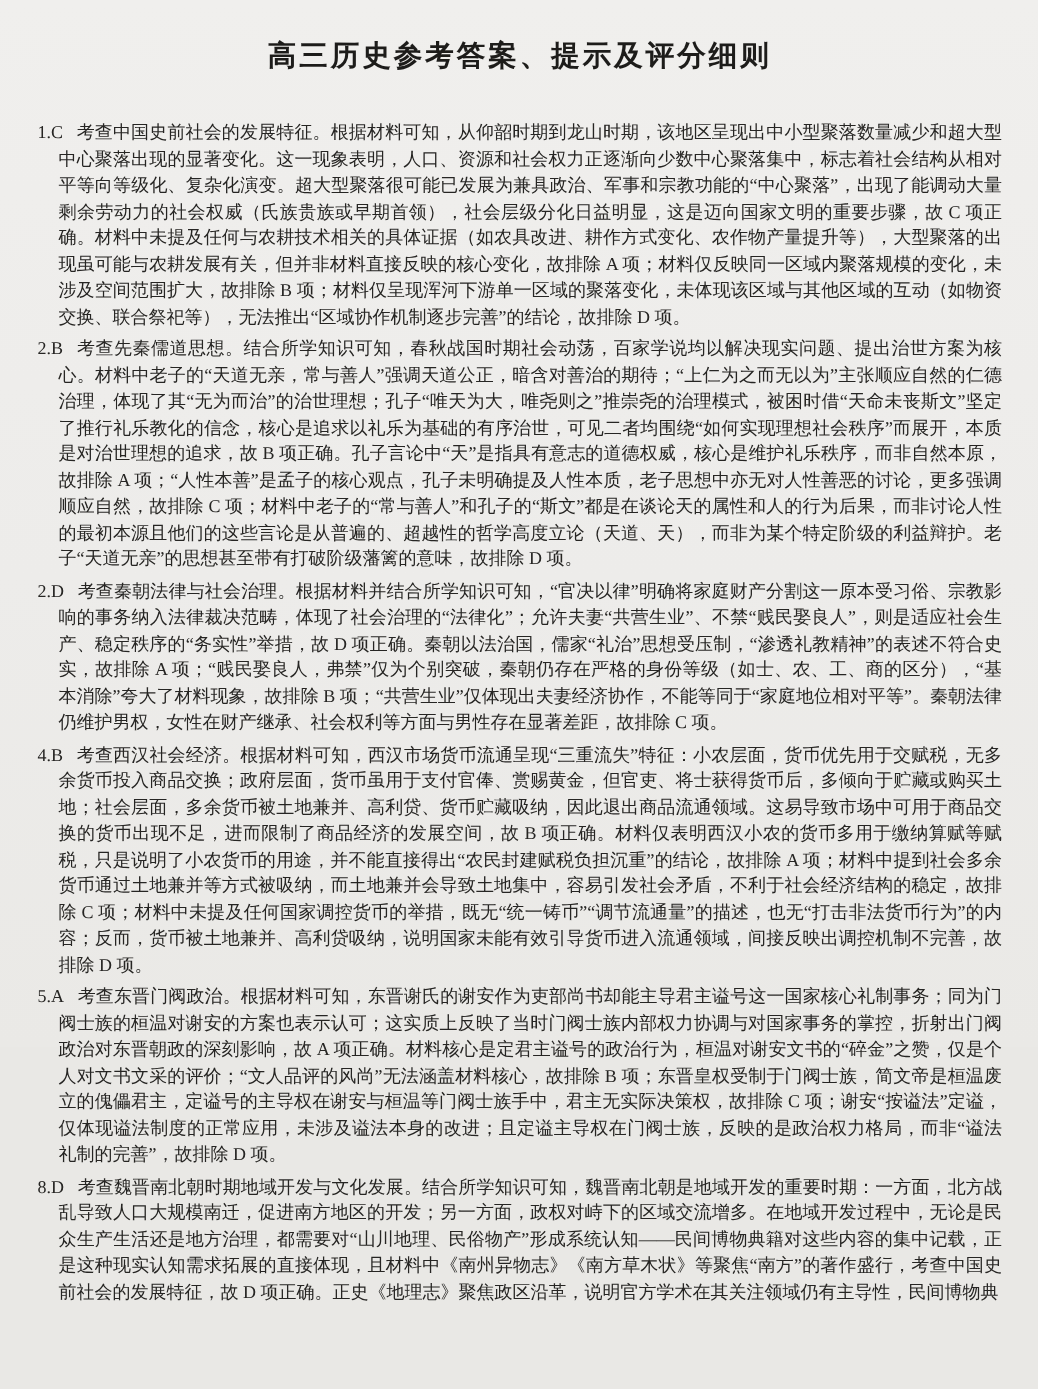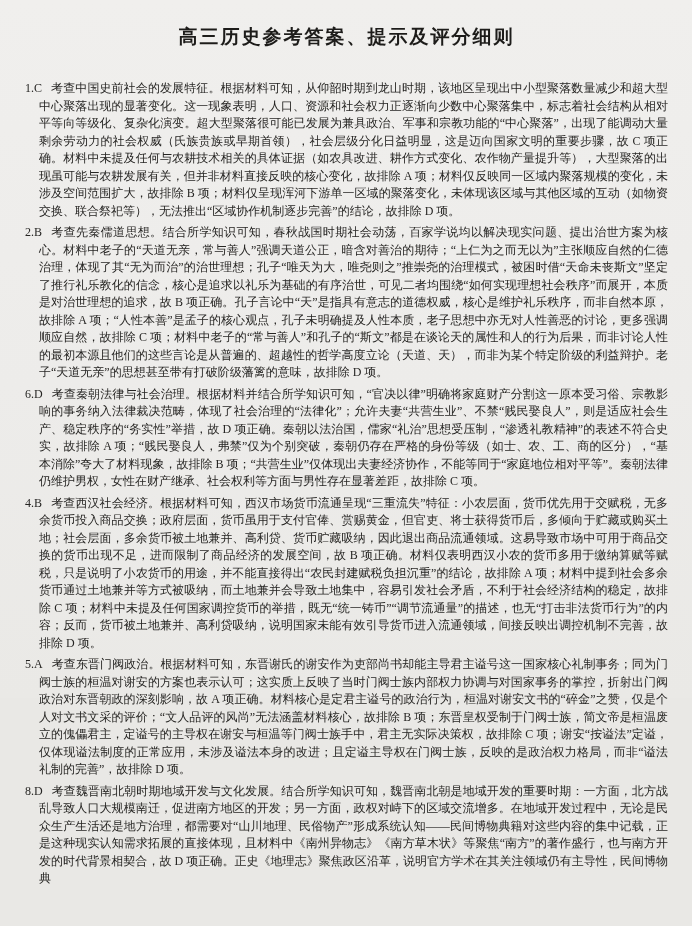--- a/index.html
+++ b/index.html
@@ -47,21 +47,21 @@
 <body>
 
 <div class="page">
   <h1 class="doc-title">高三历史参考答案、提示及评分细则</h1>
 
   <div class="answers">
     <p class="item"><span class="prefix">1.C</span><span>考查中国史前社会的发展特征。根据材料可知，从仰韶时期到龙山时期，该地区呈现出中小型聚落数量减少和超大型中心聚落出现的显著变化。这一现象表明，人口、资源和社会权力正逐渐向少数中心聚落集中，标志着社会结构从相对平等向等级化、复杂化演变。超大型聚落很可能已发展为兼具政治、军事和宗教功能的“中心聚落”，出现了能调动大量剩余劳动力的社会权威（氏族贵族或早期首领），社会层级分化日益明显，这是迈向国家文明的重要步骤，故 C 项正确。材料中未提及任何与农耕技术相关的具体证据（如农具改进、耕作方式变化、农作物产量提升等），大型聚落的出现虽可能与农耕发展有关，但并非材料直接反映的核心变化，故排除 A 项；材料仅反映同一区域内聚落规模的变化，未涉及空间范围扩大，故排除 B 项；材料仅呈现浑河下游单一区域的聚落变化，未体现该区域与其他区域的互动（如物资交换、联合祭祀等），无法推出“区域协作机制逐步完善”的结论，故排除 D 项。</span></p>
 
     <p class="item"><span class="prefix">2.B</span><span>考查先秦儒道思想。结合所学知识可知，春秋战国时期社会动荡，百家学说均以解决现实问题、提出治世方案为核心。材料中老子的“天道无亲，常与善人”强调天道公正，暗含对善治的期待；“上仁为之而无以为”主张顺应自然的仁德治理，体现了其“无为而治”的治世理想；孔子“唯天为大，唯尧则之”推崇尧的治理模式，被困时借“天命未丧斯文”坚定了推行礼乐教化的信念，核心是追求以礼乐为基础的有序治世，可见二者均围绕“如何实现理想社会秩序”而展开，本质是对治世理想的追求，故 B 项正确。孔子言论中“天”是指具有意志的道德权威，核心是维护礼乐秩序，而非自然本原，故排除 A 项；“人性本善”是孟子的核心观点，孔子未明确提及人性本质，老子思想中亦无对人性善恶的讨论，更多强调顺应自然，故排除 C 项；材料中老子的“常与善人”和孔子的“斯文”都是在谈论天的属性和人的行为后果，而非讨论人性的最初本源且他们的这些言论是从普遍的、超越性的哲学高度立论（天道、天），而非为某个特定阶级的利益辩护。老子“天道无亲”的思想甚至带有打破阶级藩篱的意味，故排除 D 项。</span></p>
 
-    <p class="item"><span class="prefix">6.D</span><span>考查秦朝法律与社会治理。根据材料并结合所学知识可知，“官决以律”明确将家庭财产分割这一原本受习俗、宗教影响的事务纳入法律裁决范畴，体现了社会治理的“法律化”；允许夫妻“共营生业”、不禁“贱民娶良人”，则是适应社会生产、稳定秩序的“务实性”举措，故 D 项正确。秦朝以法治国，儒家“礼治”思想受压制，“渗透礼教精神”的表述不符合史实，故排除 A 项；“贱民娶良人，弗禁”仅为个别突破，秦朝仍存在严格的身份等级（如士、农、工、商的区分），“基本消除”夸大了材料现象，故排除 B 项；“共营生业”仅体现出夫妻经济协作，不能等同于“家庭地位相对平等”。秦朝法律仍维护男权，女性在财产继承、社会权利等方面与男性存在显著差距，故排除 C 项。</span></p>
+    <p class="item"><span class="prefix">2.D</span><span>考查秦朝法律与社会治理。根据材料并结合所学知识可知，“官决以律”明确将家庭财产分割这一原本受习俗、宗教影响的事务纳入法律裁决范畴，体现了社会治理的“法律化”；允许夫妻“共营生业”、不禁“贱民娶良人”，则是适应社会生产、稳定秩序的“务实性”举措，故 D 项正确。秦朝以法治国，儒家“礼治”思想受压制，“渗透礼教精神”的表述不符合史实，故排除 A 项；“贱民娶良人，弗禁”仅为个别突破，秦朝仍存在严格的身份等级（如士、农、工、商的区分），“基本消除”夸大了材料现象，故排除 B 项；“共营生业”仅体现出夫妻经济协作，不能等同于“家庭地位相对平等”。秦朝法律仍维护男权，女性在财产继承、社会权利等方面与男性存在显著差距，故排除 C 项。</span></p>
 
     <p class="item"><span class="prefix">4.B</span><span>考查西汉社会经济。根据材料可知，西汉市场货币流通呈现“三重流失”特征：小农层面，货币优先用于交赋税，无多余货币投入商品交换；政府层面，货币虽用于支付官俸、赏赐黄金，但官吏、将士获得货币后，多倾向于贮藏或购买土地；社会层面，多余货币被土地兼并、高利贷、货币贮藏吸纳，因此退出商品流通领域。这易导致市场中可用于商品交换的货币出现不足，进而限制了商品经济的发展空间，故 B 项正确。材料仅表明西汉小农的货币多用于缴纳算赋等赋税，只是说明了小农货币的用途，并不能直接得出“农民封建赋税负担沉重”的结论，故排除 A 项；材料中提到社会多余货币通过土地兼并等方式被吸纳，而土地兼并会导致土地集中，容易引发社会矛盾，不利于社会经济结构的稳定，故排除 C 项；材料中未提及任何国家调控货币的举措，既无“统一铸币”“调节流通量”的描述，也无“打击非法货币行为”的内容；反而，货币被土地兼并、高利贷吸纳，说明国家未能有效引导货币进入流通领域，间接反映出调控机制不完善，故排除 D 项。</span></p>
 
     <p class="item"><span class="prefix">5.A</span><span>考查东晋门阀政治。根据材料可知，东晋谢氏的谢安作为吏部尚书却能主导君主谥号这一国家核心礼制事务；同为门阀士族的桓温对谢安的方案也表示认可；这实质上反映了当时门阀士族内部权力协调与对国家事务的掌控，折射出门阀政治对东晋朝政的深刻影响，故 A 项正确。材料核心是定君主谥号的政治行为，桓温对谢安文书的“碎金”之赞，仅是个人对文书文采的评价；“文人品评的风尚”无法涵盖材料核心，故排除 B 项；东晋皇权受制于门阀士族，简文帝是桓温废立的傀儡君主，定谥号的主导权在谢安与桓温等门阀士族手中，君主无实际决策权，故排除 C 项；谢安“按谥法”定谥，仅体现谥法制度的正常应用，未涉及谥法本身的改进；且定谥主导权在门阀士族，反映的是政治权力格局，而非“谥法礼制的完善”，故排除 D 项。</span></p>
 
-    <p class="item"><span class="prefix">8.D</span><span>考查魏晋南北朝时期地域开发与文化发展。结合所学知识可知，魏晋南北朝是地域开发的重要时期：一方面，北方战乱导致人口大规模南迁，促进南方地区的开发；另一方面，政权对峙下的区域交流增多。在地域开发过程中，无论是民众生产生活还是地方治理，都需要对“山川地理、民俗物产”形成系统认知——民间博物典籍对这些内容的集中记载，正是这种现实认知需求拓展的直接体现，且材料中《南州异物志》《南方草木状》等聚焦“南方”的著作盛行，也与南方开发的时代背景相契合，故 D 项正确。正史《地理志》聚焦政区沿革，说明官方学术在其关注领域仍有主导性，民间博物典</span></p>
+    <p class="item"><span class="prefix">8.D</span><span>考查魏晋南北朝时期地域开发与文化发展。结合所学知识可知，魏晋南北朝是地域开发的重要时期：一方面，北方战乱导致人口大规模南迁，促进南方地区的开发；另一方面，政权对峙下的区域交流增多。在地域开发过程中，无论是民众生产生活还是地方治理，都需要对“山川地理、民俗物产”形成系统认知——民间博物典籍对这些内容的集中记载，正是这种现实认知需求拓展的直接体现，且材料中《南州异物志》《南方草木状》等聚焦“南方”的著作盛行，考查中国史前社会的发展特征，故 D 项正确。正史《地理志》聚焦政区沿革，说明官方学术在其关注领域仍有主导性，民间博物典</span></p>
   </div>
 </div>
 
 </body></html>

